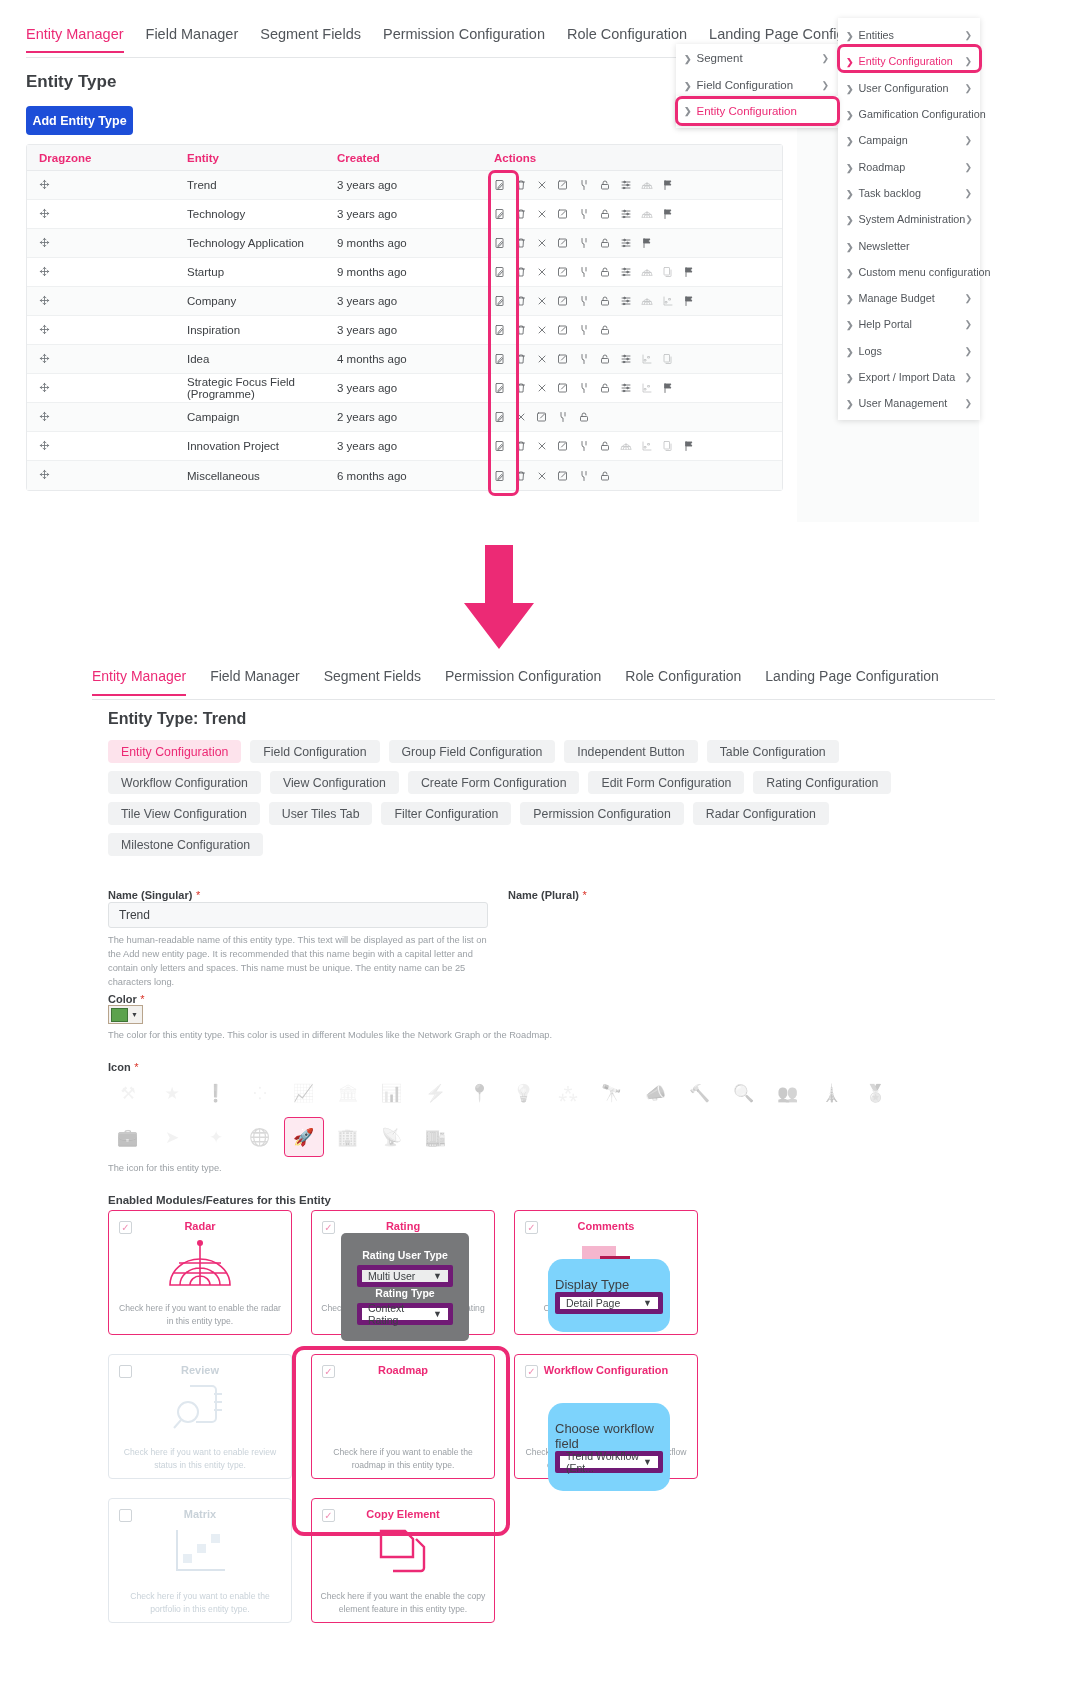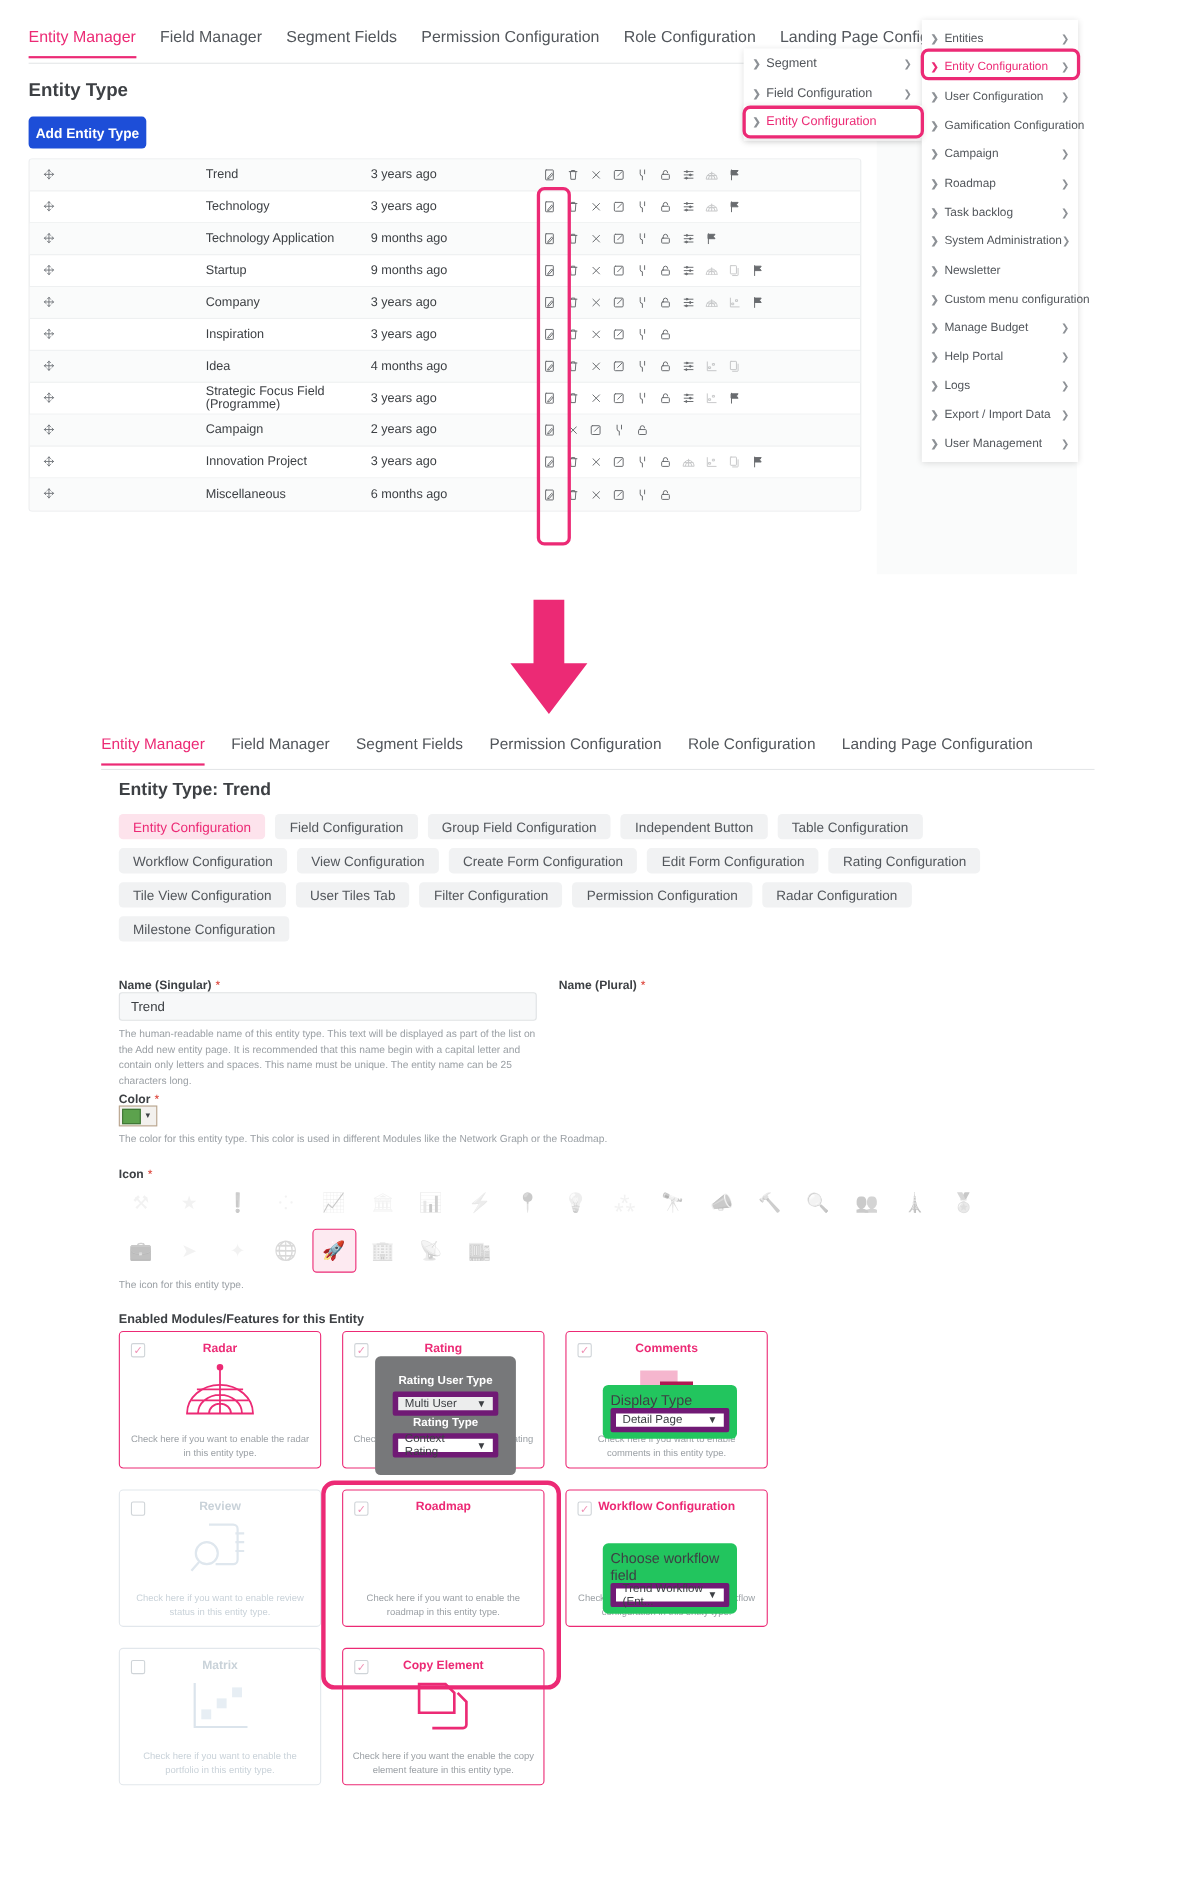--- a/index.html
+++ b/index.html
@@ -147,22 +147,22 @@
   .card.off .cfoot { color:#c9d2d9; }
 
   
   .ovl { position:absolute; left:29px; top:22px; width:128px;
      background:#77787a; border-radius:5px; padding:16px; z-index:3; }
   .ovl .olab { text-align:center; font-size:10.5px; font-weight:bold; color:#fff; margin-bottom:4px; }
   .osel { height:22px; background:#eceded; border:5px solid #701a75; border-radius:2px;
      display:flex; align-items:center; justify-content:space-between; padding:0 6px;
      font-size:10.5px; color:#3d4044; }
   .osel.white { background:#fff; }
-  .ovl2 { position:absolute; left:33px; top:48px; width:122px; background:#22c55e;
-     border-radius:5px; padding:6px 7px; z-index:3; }
+  .ovl2 { position:absolute; left:33px; top:48px; width:122px; background:#7dd3fc;
+     border-radius:15px; padding:18px 7px; z-index:3; }
 
   #hl-workflow { position:absolute; left:292px; top:1346px; width:218px; height:190px;
      border:4px solid #ec2a75; border-radius:12px; z-index:10; pointer-events:none; }
 
   .syncbar { width:126px; height:48px; background:#6e7073; border-radius:3px;
      display:flex; align-items:center; padding:0 8px; gap:6px; }
   .syncbar .sq { width:12px; height:12px; background:#fff; border:1px solid #c9cccf; }
   .syncbar .st { font-size:9.6px; font-weight:bold; color:#fff; line-height:1.25; }
 </style>
 </head>
@@ -179,20 +179,26 @@
       <div class="tab">Permission Configuration</div>
       <div class="tab">Role Configuration</div>
       <div class="tab">Landing Page Configuration</div>
     </div>
 
   <div id="page-title-1">Entity Type</div>
 
   <button id="add-entity-btn">Add Entity Type</button>
 
   <div id="entity-table">
+    <div class="thead">
+        <div class="c-drag th">Dragzone</div>
+        <div class="c-ent th">Entity</div>
+        <div class="c-cre th">Created</div>
+        <div class="c-act th">Actions</div>
+      </div>
     <div id="tbody">
         <div class="row">
           <div class="c-drag"><svg width="11" height="11" viewBox="0 0 24 24" fill="none" stroke="#6b7075" stroke-width="1.8" stroke-linecap="round" stroke-linejoin="round">
               <path d="M12 3v18M3 12h18M9 6l3-3 3 3M9 18l3 3 3-3M6 9l-3 3 3 3M18 9l3 3-3 3"></path>
             </svg></div>
           <div class="c-ent">Trend</div>
           <div class="c-cre">3 years ago</div>
           <div class="c-act">
             <span class="ico"><svg width="12" height="12" viewBox="0 0 24 24" fill="none" stroke="#4a4d51" stroke-width="1.8" stroke-linecap="round" stroke-linejoin="round">
                 <rect x="4" y="3" width="14" height="18" rx="1"></rect>

